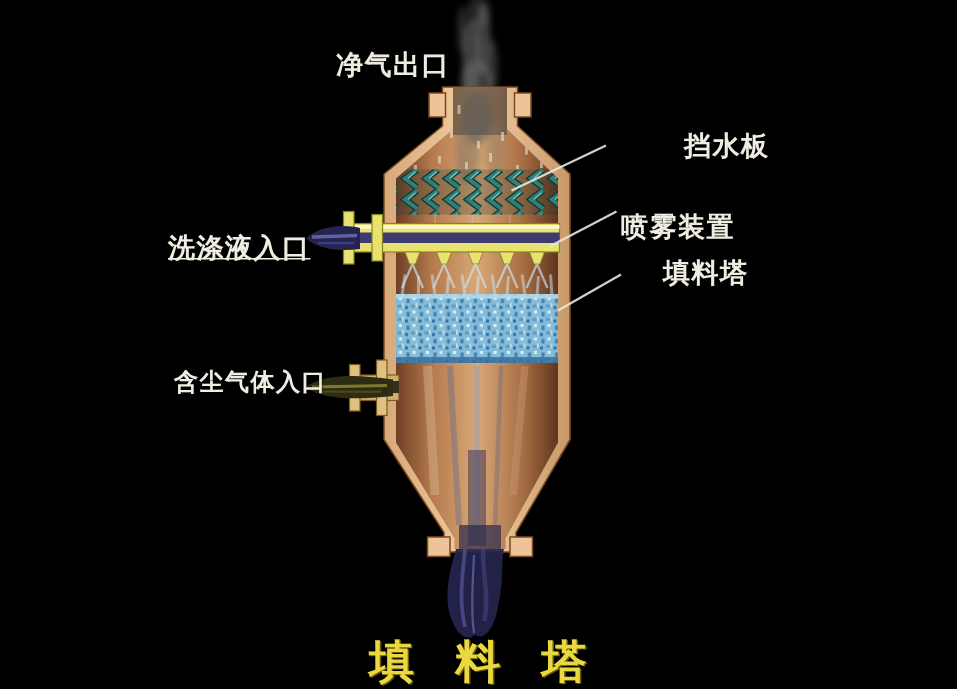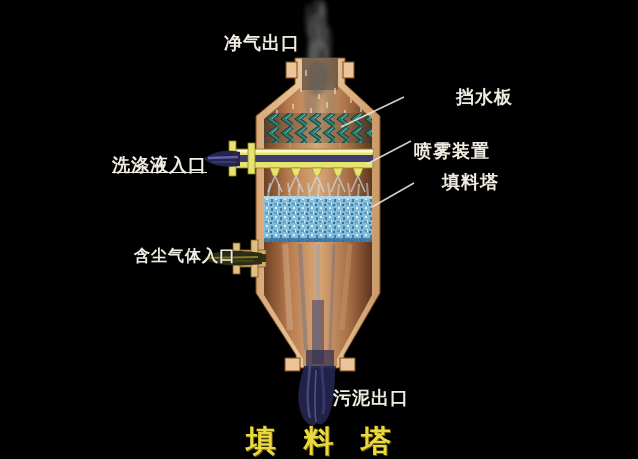--- a/index.html
+++ b/index.html
@@ -214,18 +214,17 @@
   <div class="lbl" id="lbl-clean-gas" style="left:224px;top:34px;">净气出口</div>
 
   <div class="lbl" style="left:408px;top:88px;margin-left:48px;">挡水板</div>
 
   <div class="lbl" style="left:414px;top:126px;margin-top:16px;">喷雾装置</div>
 
   <div class="lbl" style="left:415px;top:173px;margin-left:27px;">填料塔</div>
 
   <div class="lbl" style="left:112px;top:156px;text-decoration:underline;">洗涤液入口</div>
 
-  <div class="lbl" id="lbl-dusty-gas" style="left:116px;top:247px;margin-left:18px;">含尘气体入口</div>
-
-  <div class="lbl" style="left:333px;top:389px;">污泥出口</div>
+  <div class="lbl" id="lbl-dusty-gas" style="left:116px;top:247px;">含尘气体入口</div>
+
 
   <div id="main-title">填 料 塔</div>
 </div>
 
 </body></html>

